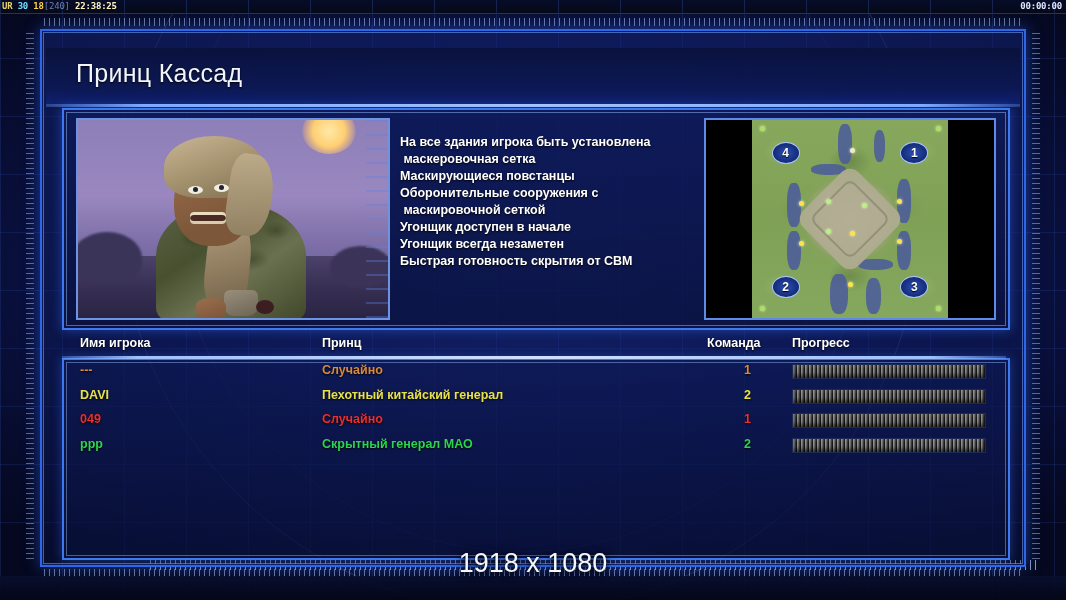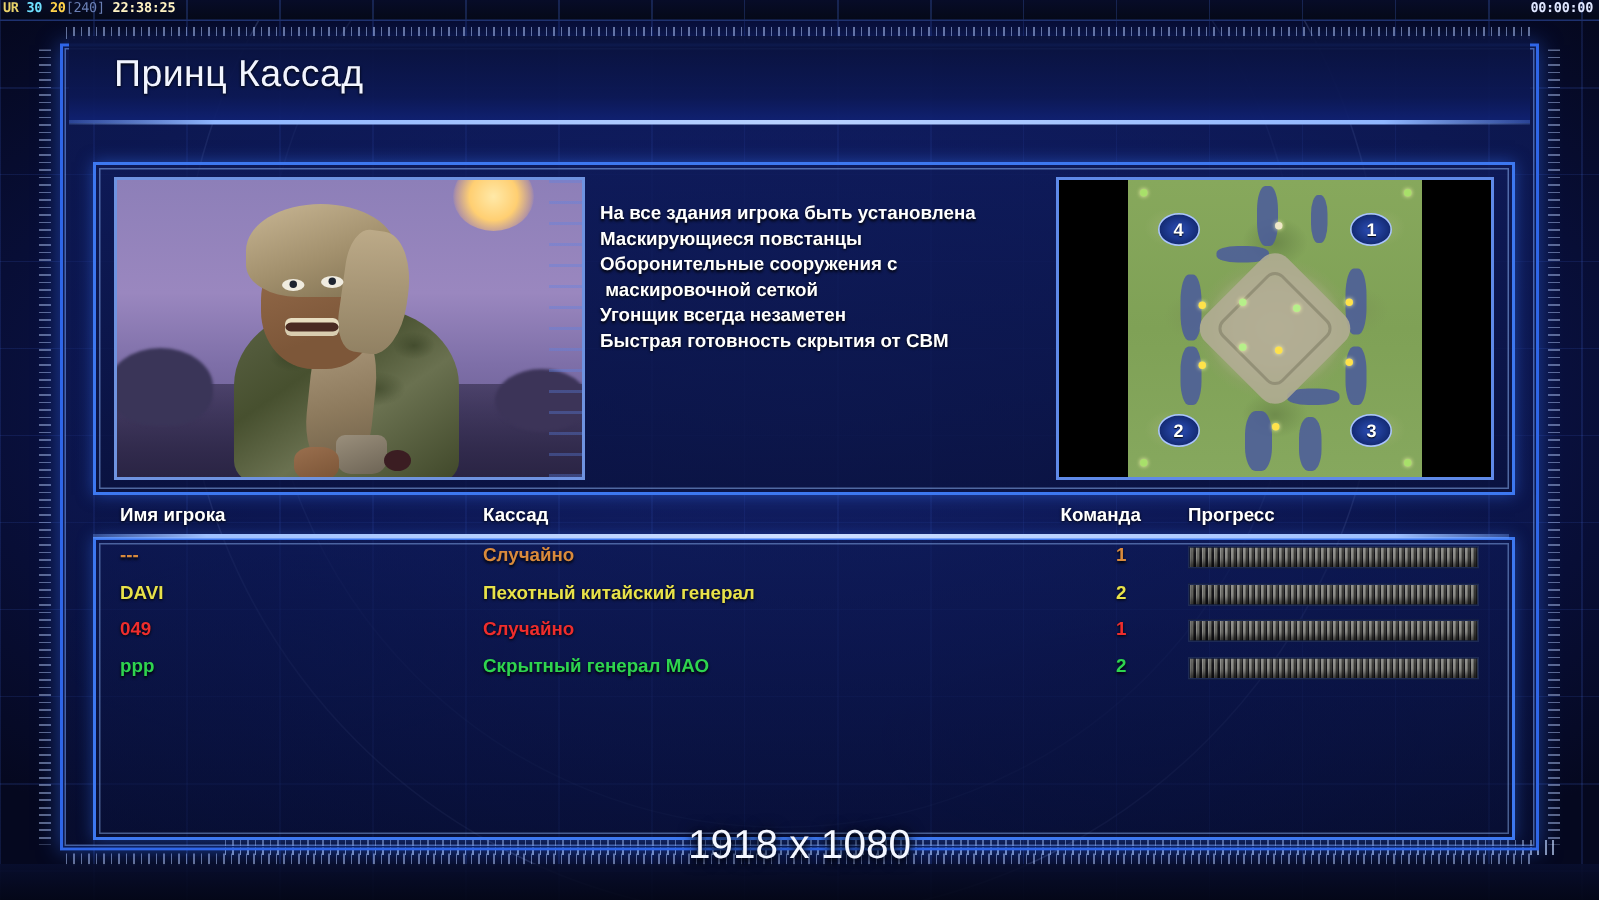--- a/index.html
+++ b/index.html
@@ -62,21 +62,21 @@
 
   
   .rs{position:absolute;z-index:9;opacity:.85;}
   .rs-top{left:44px;top:18px;width:978px;height:8px;}
   .rs-bottom{left:44px;top:569px;width:978px;height:8px;}
   .rs-left{left:26px;top:33px;width:8px;height:530px;}
   .rs-right{left:1032px;top:33px;width:8px;height:530px;}
   .rs-bottom2{left:150px;top:560px;width:890px;height:10px;opacity:.9;}
 
   
-  .titlebar{position:absolute;left:46px;top:24px;width:974px;height:58px;z-index:12;
+  .titlebar{position:absolute;left:46px;top:48px;width:974px;height:58px;z-index:12;
     background:linear-gradient(to bottom, rgba(9,17,58,.92) 0%, rgba(12,24,84,.92) 70%, rgba(16,34,118,.9) 100%);}
   .title{position:absolute;left:30px;top:11px;font-size:25px;color:#f2f5ff;
     letter-spacing:.3px;text-shadow:0 1px 2px #000;font-weight:400;}
   .title-underline{position:absolute;left:0;top:56px;width:974px;height:3px;
     background:linear-gradient(to right, rgba(120,170,255,.25), #8fb6ff 10%, #b9d2ff 50%, #8fb6ff 90%, rgba(120,170,255,.25));}
 
   
   .midpanel{position:absolute;left:62px;top:108px;width:944px;height:218px;z-index:12;
     border:2px solid #3d78f0;box-shadow:0 0 10px rgba(50,110,240,.5);
     background:linear-gradient(to bottom, rgba(14,26,88,.75), rgba(9,17,60,.75));}
@@ -203,21 +203,21 @@
 
   <div class="grid"></div>
   <div class="arcs">
     <div class="arc arc1"></div>
     <div class="arc arc2"></div>
   </div>
   <div class="mottle"></div>
 
   <div class="topbar">
     <div class="cells"></div>
-    <div class="fps"><span class="c1">UR</span> <span class="c2">30</span> <span class="c3">20</span><span class="c4">[240]</span> <span class="c5">22:38:25</span></div>
+    <div class="fps"><span class="c1">UR</span> <span class="c2">30</span> <span class="c3">18</span><span class="c4">[240]</span> <span class="c5">22:38:25</span></div>
     <div class="clock">00:00:00</div>
   </div>
 
   <div class="rs rs-top ticks-h"></div>
   <div class="rs rs-bottom ticks-h"></div>
   <div class="rs rs-left ticks-v"></div>
   <div class="rs rs-right ticks-v"></div>
   <div class="rs rs-bottom2 ticks-h-big"></div>
 
   <div class="frame">
@@ -250,23 +250,25 @@
         <div class="pt-pupR"></div>
       <div class="pt-mouth"></div>
       <div class="pt-cup"></div>
       <div class="pt-cupdark"></div>
       <div class="pt-hand"></div>
       <div class="pt-sidebar"></div>
     </div>
 
     <div class="desc">
       <div>На все здания игрока быть установлена</div>
+      <div> маскеровочная сетка</div>
       <div>Маскирующиеся повстанцы</div>
       <div>Оборонительные сооружения с</div>
       <div> маскировочной сеткой</div>
+      <div>Угонщик доступен в начале</div>
       <div>Угонщик всегда незаметен</div>
       <div>Быстрая готовность скрытия от СВМ</div>
     </div>
 
     <div class="minimap">
       <div class="mm-terrain">
         <div class="mm-rivers">
           <div class="mm-r" style="left:44%;top:2%;width:7%;height:20%;"></div>
           <div class="mm-r" style="left:62%;top:5%;width:6%;height:16%;"></div>
           <div class="mm-r" style="left:18%;top:32%;width:7%;height:22%;"></div>
@@ -298,21 +300,21 @@
         <div class="mm-start" style="left:10%;bottom:10%;">2</div>
         <div class="mm-start" style="right:10%;bottom:10%;">3</div>
       </div>
       <div class="mm-letterL"></div>
       <div class="mm-letterR"></div>
     </div>
   </div>
 
   <div class="tablehdr">
     <span class="h-name">Имя игрока</span>
-    <span class="h-army">Кассад</span>
+    <span class="h-army">Принц</span>
     <span class="h-team">Команда</span>
     <span class="h-prog">Прогресс</span>
   </div>
   <div class="hdr-rule"></div>
 
   <div class="tablebox">
     <div class="tablebox-inner"></div>
   </div>
 
   <div class="rows" id="rows">

